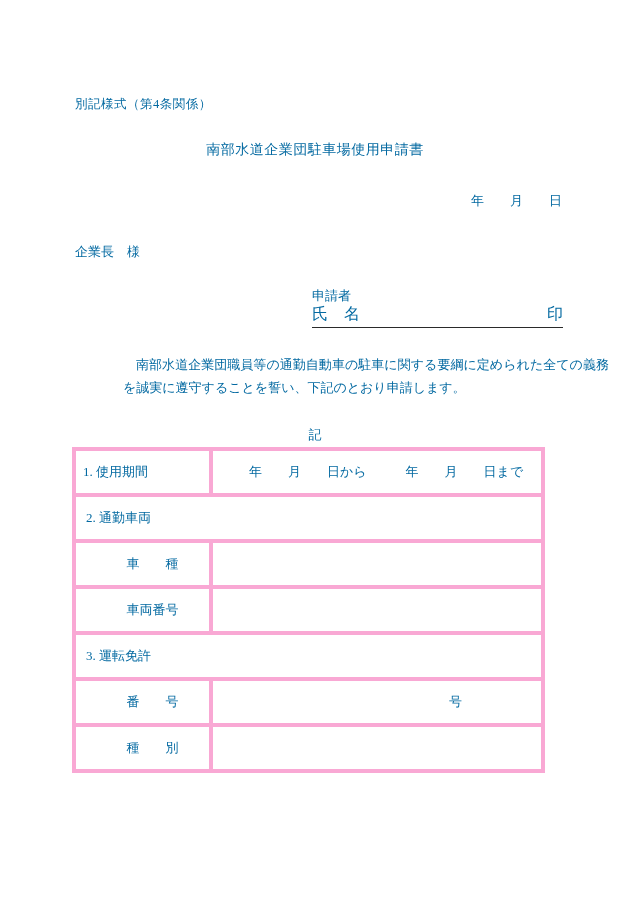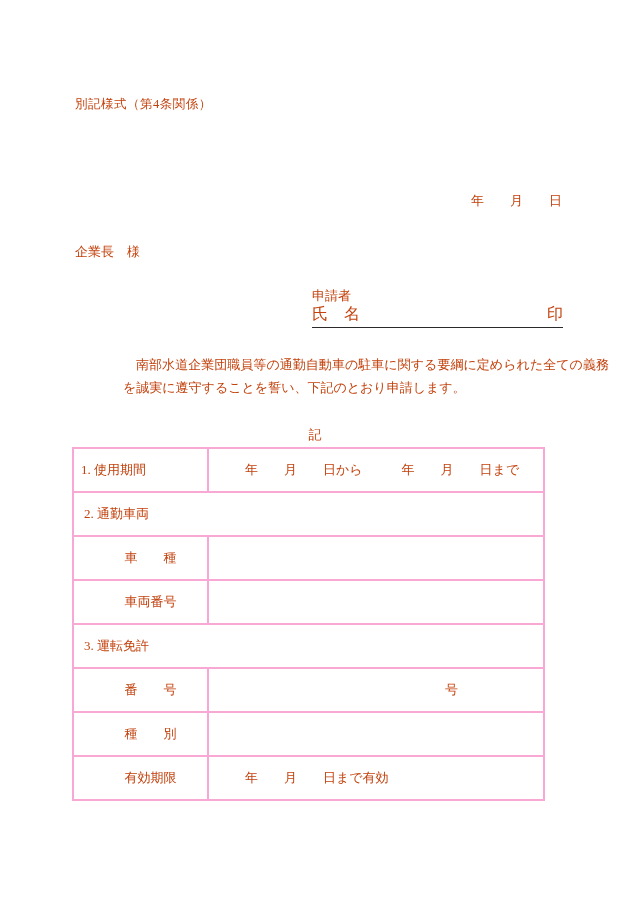--- a/index.html
+++ b/index.html
@@ -6,21 +6,21 @@
     margin: 0;
     padding: 0;
     background: #ffffff;
   }
   .page {
     position: relative;
     width: 630px;
     height: 903px;
     background: #ffffff;
     font-family: "Liberation Serif", "DejaVu Serif", serif;
-    color: #c2410c;
+    color: #0369a1;
     overflow: hidden;
   }
   .form-code {
     position: absolute;
     left: 75px;
     top: 96px;
     font-size: 12.5px;
     letter-spacing: 0.5px;
   }
   .doc-title {
@@ -84,21 +84,21 @@
   table.application-table {
     position: absolute;
     left: 72px;
     top: 447px;
     width: 473px;
     border-collapse: collapse;
     table-layout: fixed;
     font-size: 13px;
   }
   .application-table td {
-    border: 2px solid #f9a8d4;
+    border: 4px solid #f9a8d4;
     height: 42px;
     vertical-align: middle;
     padding: 0;
     overflow: hidden;
     white-space: nowrap;
   }
   .application-table td.label {
     width: 126px;
     padding-left: 7px;
   }
@@ -119,20 +119,21 @@
     padding-left: 236px;
   }
 </style>
 </head>
 <body>
 
 <div class="page">
 
   <div class="form-code">別記様式（第4条関係）</div>
 
+  <div class="doc-title">南部水道企業団駐車場使用申請書</div>
 
   <div class="date-line">年　　月　　日</div>
 
   <div class="addressee">企業長　様</div>
 
   <div class="applicant-label">申請者</div>
 
   <div class="name-line">
     <span>氏　名</span>
     <span>印</span>
@@ -163,20 +164,16 @@
         <td class="section" colspan="2">3. 運転免許</td>
       </tr>
       <tr>
         <td class="label indent">番　　号</td>
         <td class="value go">号</td>
       </tr>
       <tr>
         <td class="label indent">種　　別</td>
         <td class="value"></td>
       </tr>
-      <tr>
-        <td class="label indent">有効期限</td>
-        <td class="value pad">年　　月　　日まで有効</td>
-      </tr>
     </tbody>
   </table>
 
 </div>
 
 </body></html>

